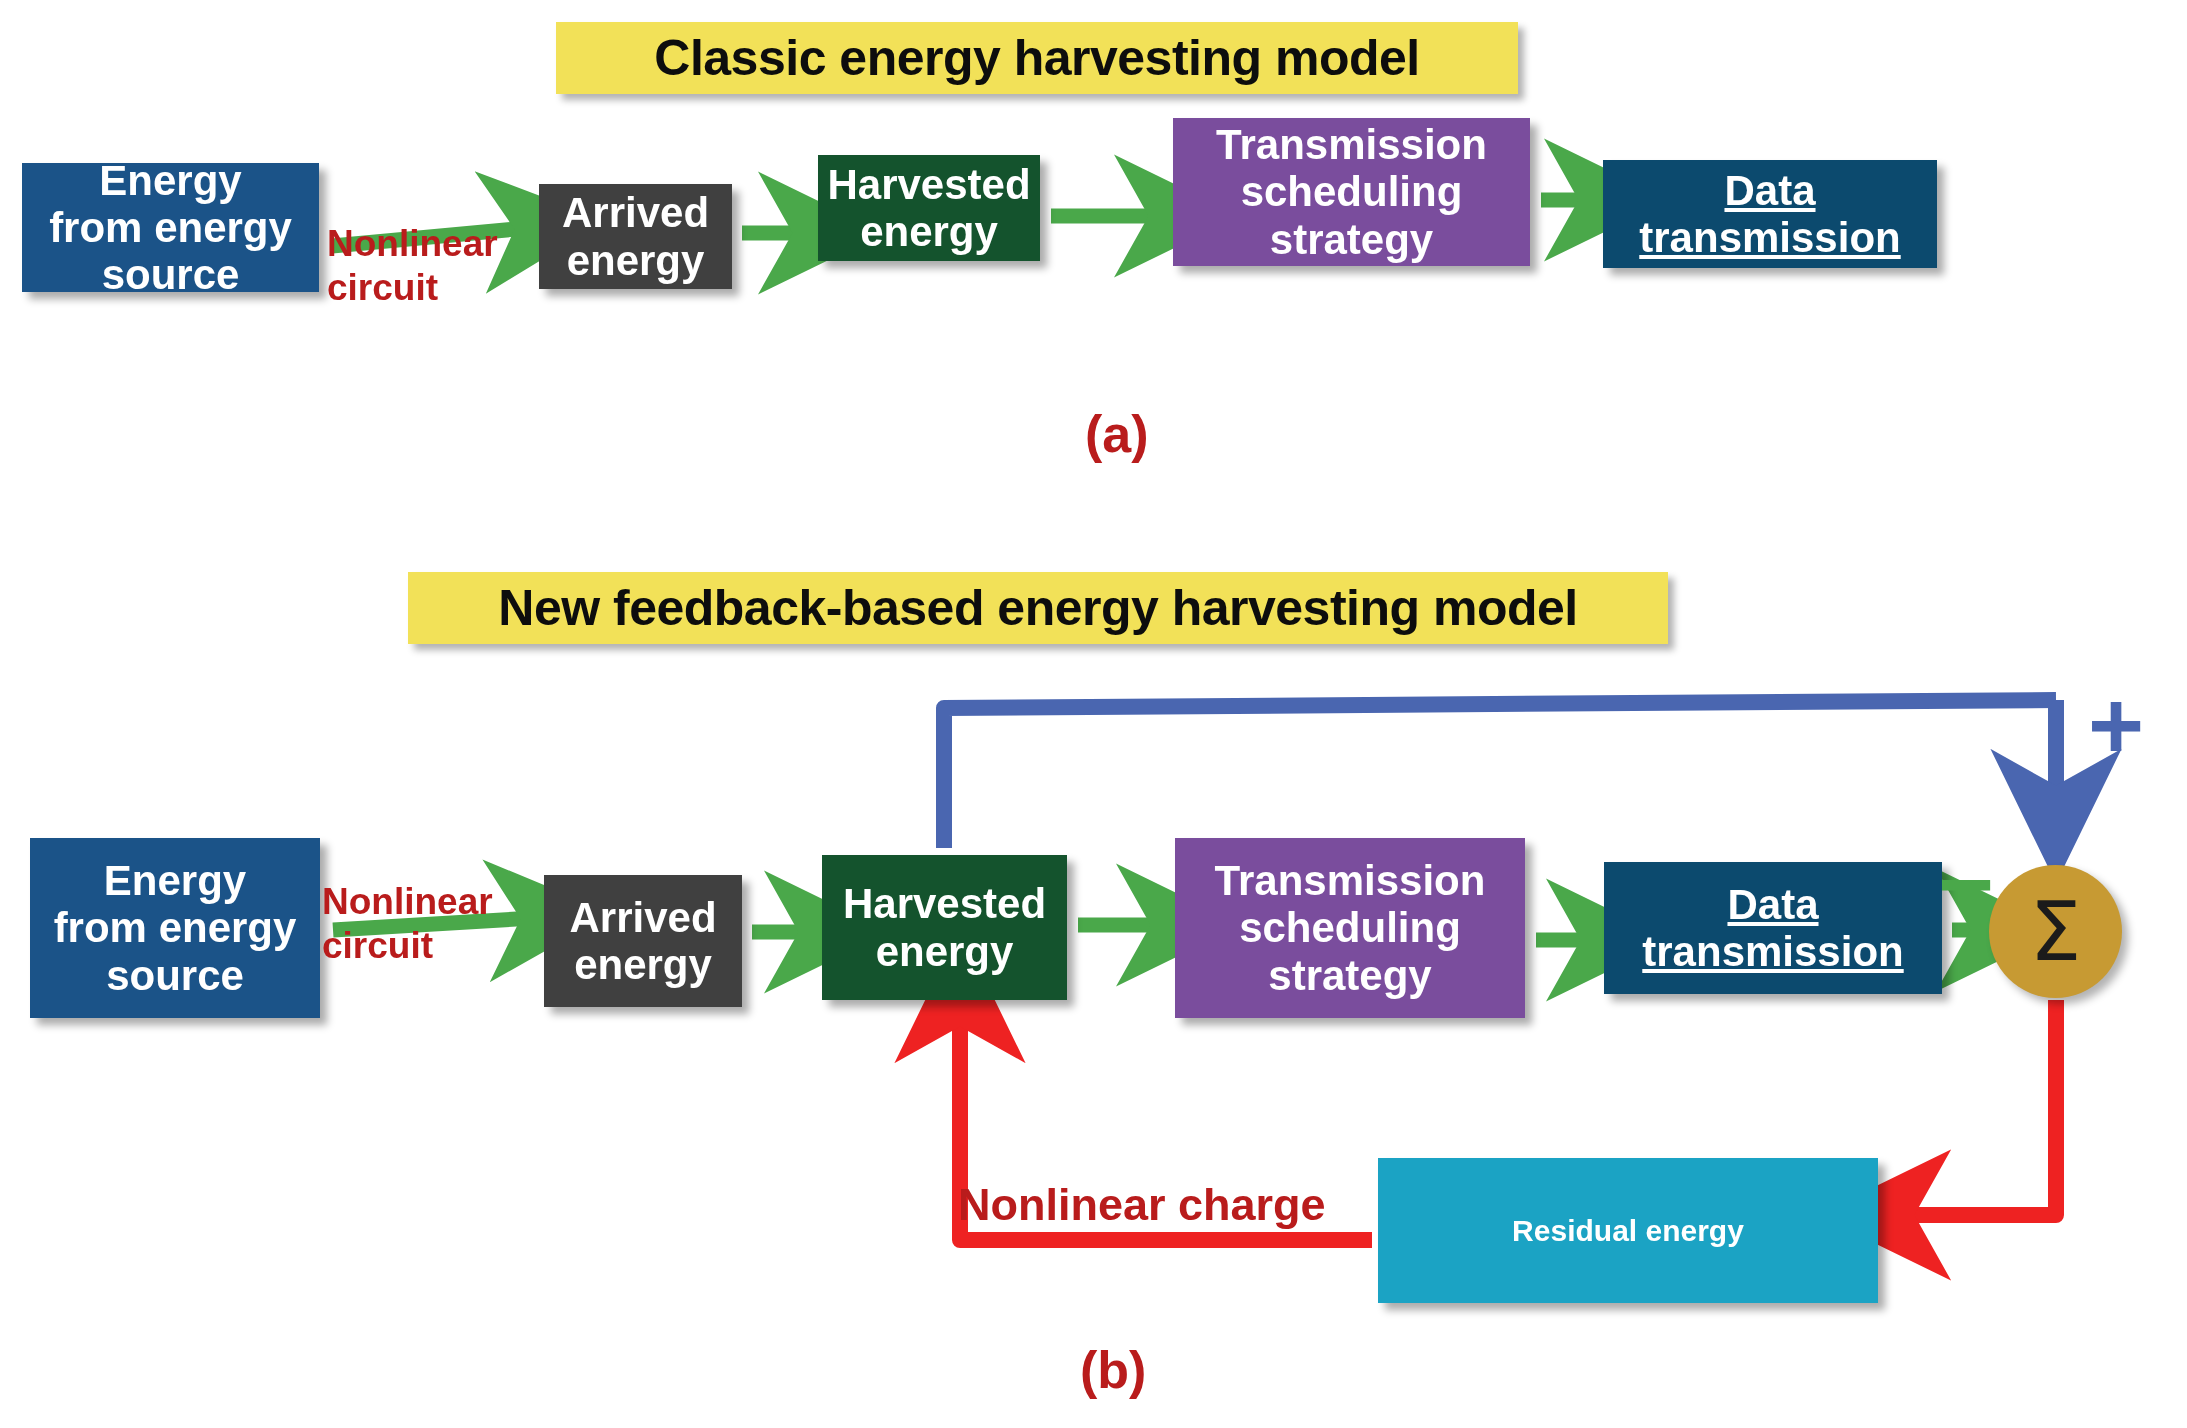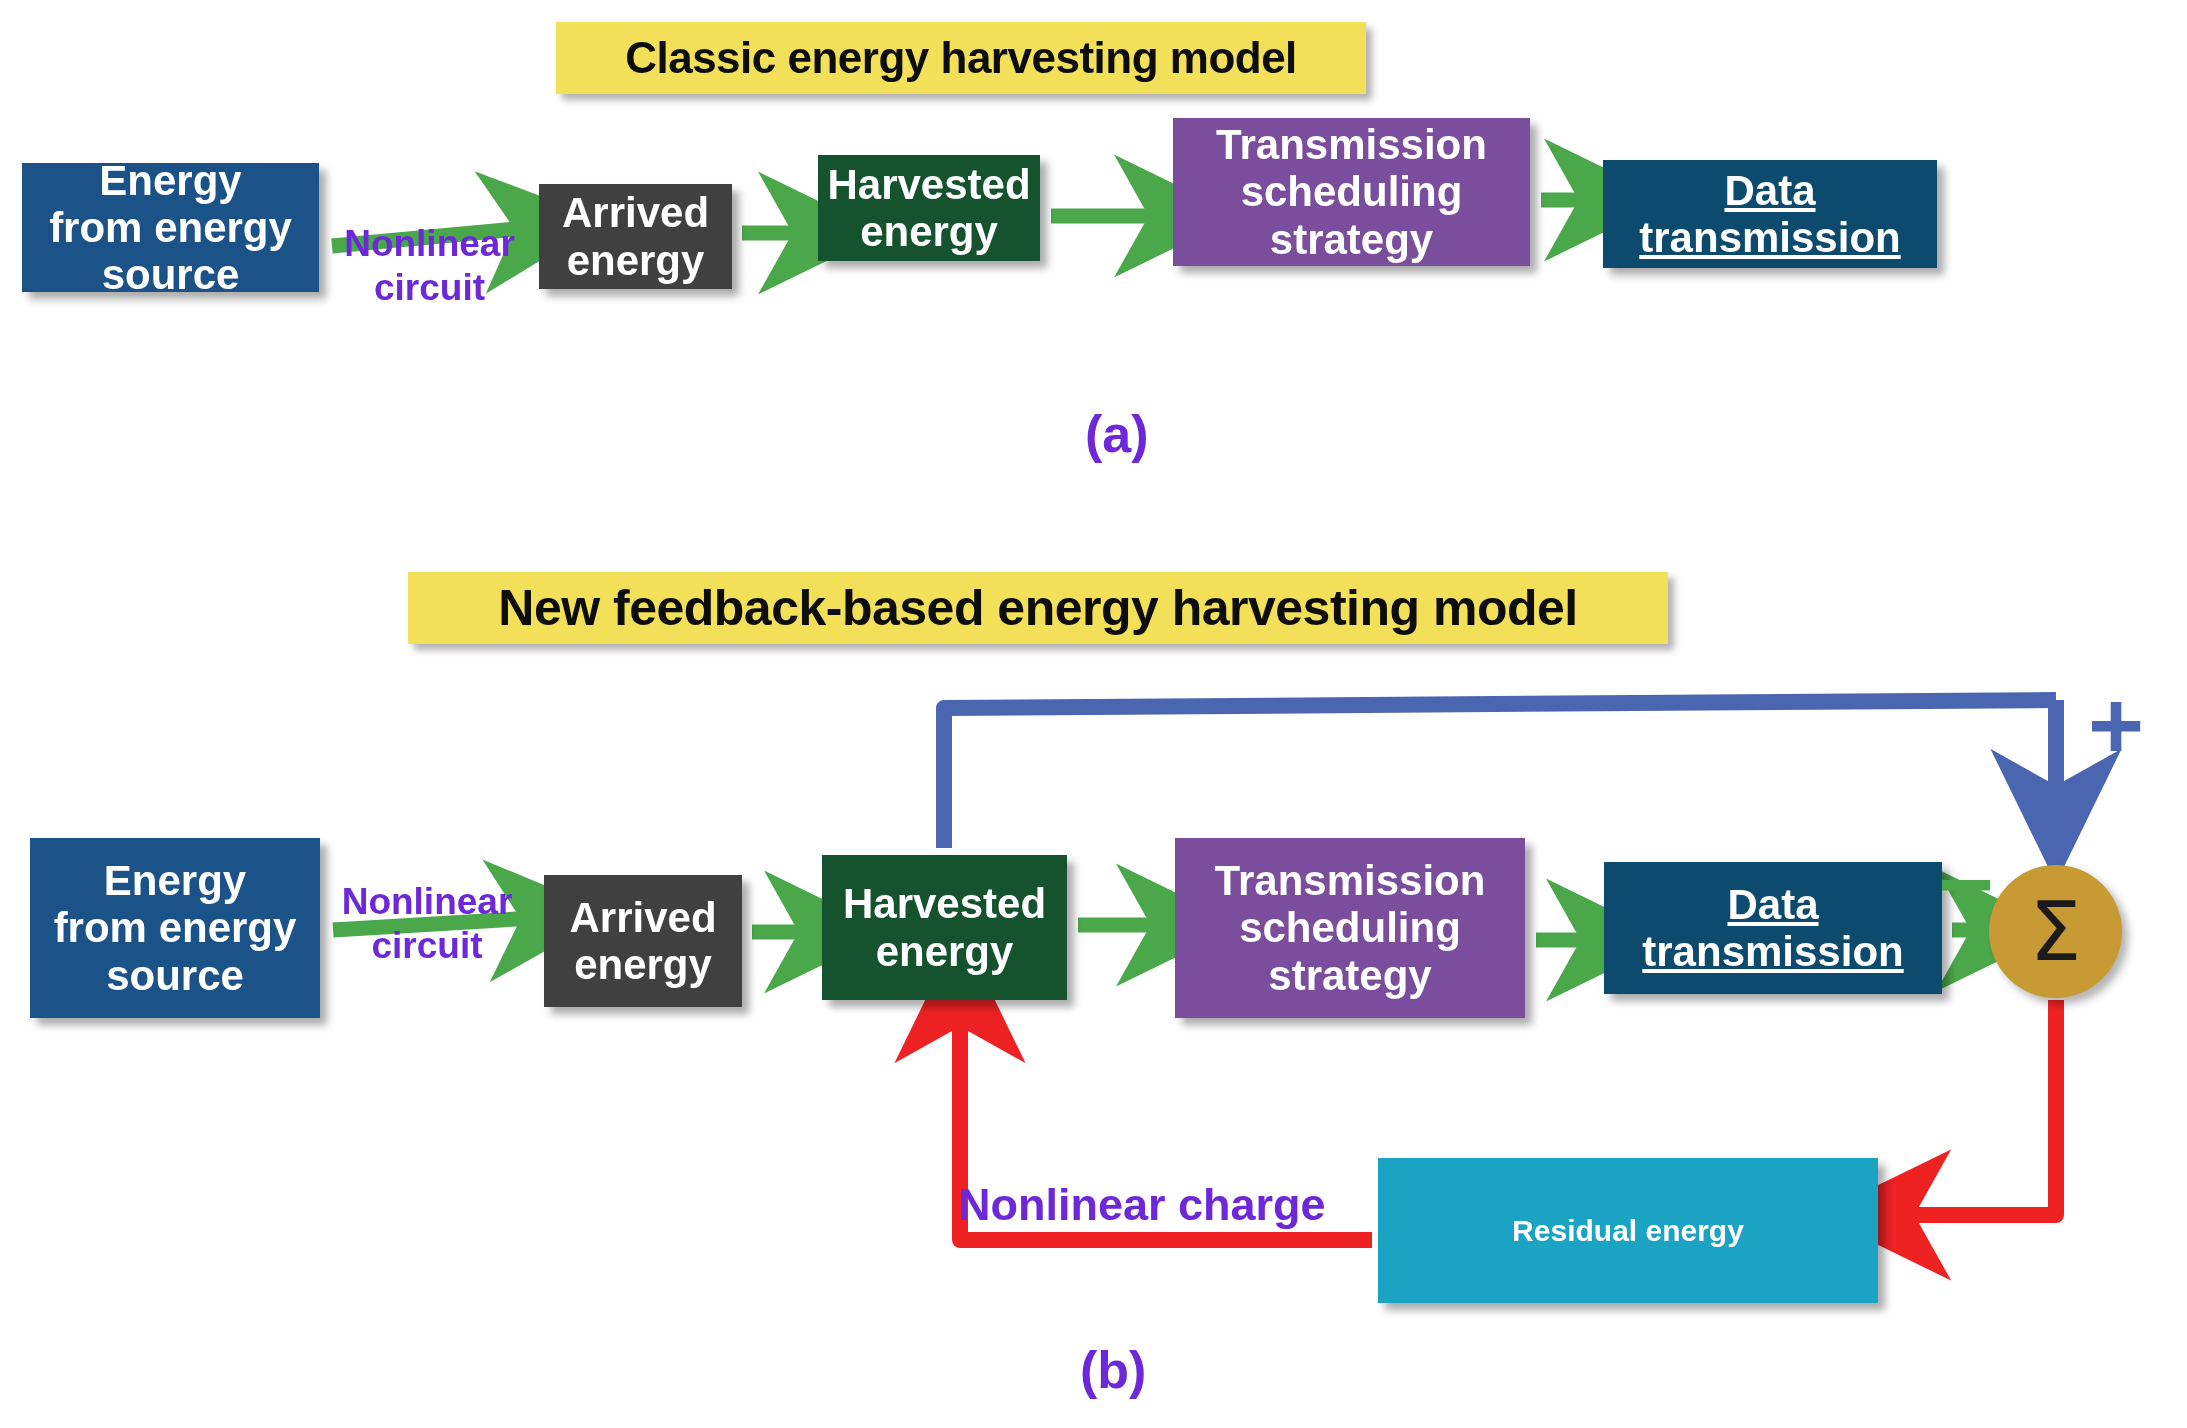--- a/index.html
+++ b/index.html
@@ -13,21 +13,21 @@
   .banner{
     position:absolute;
     background:#f2e158;
     color:#0d0d0d;
     font-weight:bold;
     display:flex;align-items:center;justify-content:center;
     box-shadow:6px 6px 7px rgba(0,0,0,.30);
     letter-spacing:-0.5px;
     white-space:nowrap;
   }
-  #banner-a{left:556px;top:22px;width:810px;height:72px;font-size:44px;}
+  #banner-a{left:556px;top:22px;width:962px;height:72px;font-size:50px;}
   #banner-b{left:408px;top:572px;width:1260px;height:72px;font-size:50px;}
 
   
   .box{
     position:absolute;
     color:#ffffff;
     font-weight:bold;
     display:flex;align-items:center;justify-content:center;
     text-align:center;
     line-height:1.12;
@@ -51,22 +51,22 @@
   
   #box-b-source{left:30px;top:838px;width:290px;height:180px;font-size:42px;}
   #box-b-arrived{left:544px;top:875px;width:198px;height:132px;font-size:42px;}
   #box-b-harvested{left:822px;top:855px;width:245px;height:145px;font-size:42px;}
   #box-b-tx{left:1175px;top:838px;width:350px;height:180px;font-size:42px;}
   #box-b-data{left:1604px;top:862px;width:338px;height:132px;font-size:42px;}
   #box-b-residual{left:1378px;top:1158px;width:500px;height:145px;font-size:30px;}
 
   
   .plabel{
-    position:absolute;color:#6d28d9;font-weight:bold;
-    white-space:pre-line;text-align:center;line-height:1.18;
+    position:absolute;color:#b91c1c;font-weight:bold;
+    white-space:pre-line;line-height:1.18;
   }
   #lbl-a-nonlinear{left:327px;top:222px;width:205px;font-size:37px;}
   #lbl-b-nonlinear{left:322px;top:880px;width:210px;font-size:37px;}
   #lbl-b-charge{left:958px;top:1178px;font-size:45px;white-space:nowrap;}
   #fig-a{left:1085px;top:404px;font-size:52px;font-weight:bold;}
   #fig-b{left:1080px;top:1340px;font-size:52px;font-weight:bold;}
 
   
   #sum-node{
     position:absolute;left:1989px;top:865px;width:133px;height:133px;

